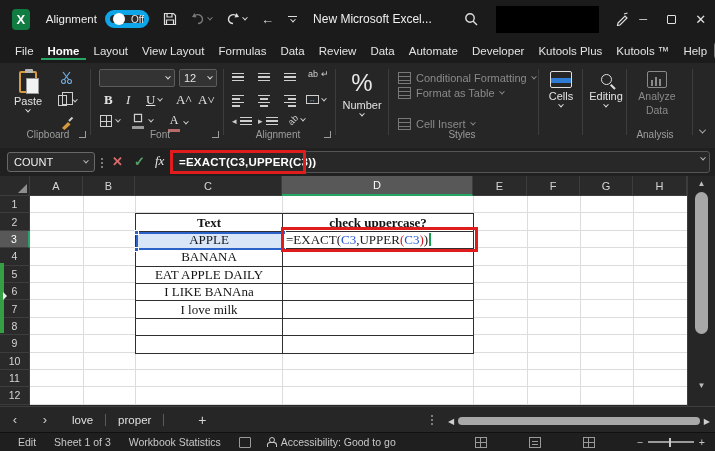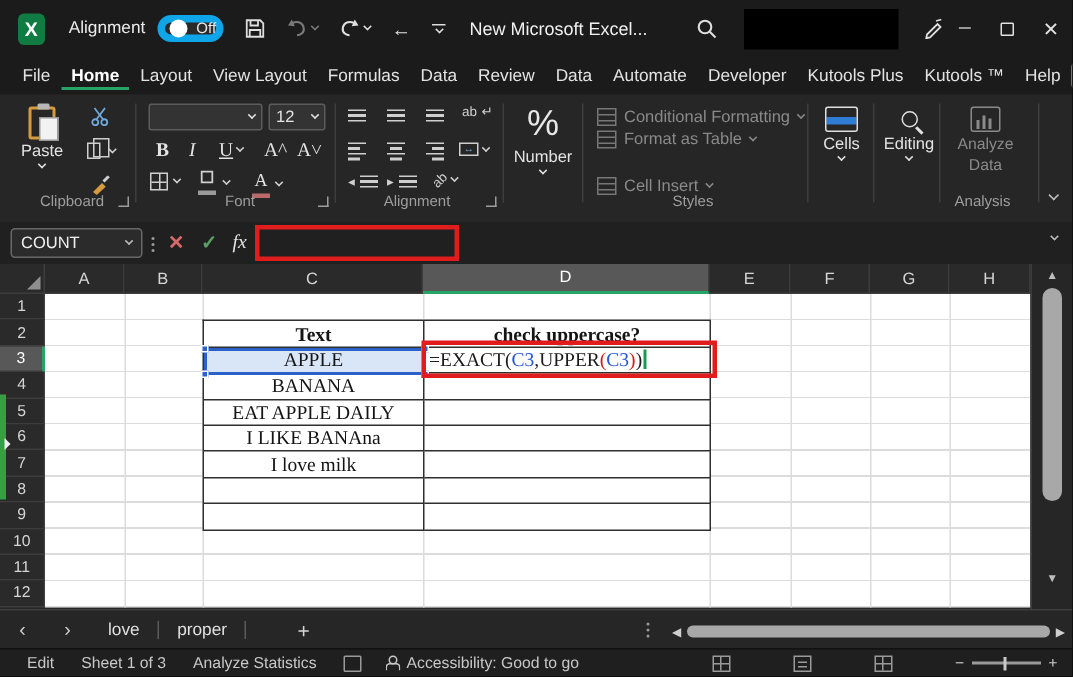--- a/index.html
+++ b/index.html
@@ -427,20 +427,23 @@
       <span class="chev sm" style="color:#bdbdbd"></span>
     </div>
     <span class="vdots" style="position:absolute; left:101px; top:8px">
         <i></i>
         <i></i>
         <i></i>
       </span>
     <span class="fb-x">✕</span>
     <span class="fb-ok">✓</span>
     <span class="fb-fx">fx</span>
+    <div class="fb-field">
+      <span class="fb-formula">=EXACT(C3,UPPER(C3))</span>
+    </div>
     <div class="fb-redbox"></div>
     <span class="fb-chev chev sm"></span>
   </div>
 
   <div class="gridwrap">
     <div class="colhdrs">
       <div class="corner"></div>
       <div class="ch" style="width:53px">A</div>
       <div class="ch" style="width:52px">B</div>
       <div class="ch" style="width:147px">C</div>
@@ -534,21 +537,21 @@
     <div class="hscroll">
       <span class="harrow">◀</span>
       <span class="hthumb"></span>
       <span class="harrow">▶</span>
     </div>
   </div>
 
   <div class="statusbar">
     <span class="st-item">Edit</span>
     <span class="st-item">Sheet 1 of 3</span>
-    <span class="st-item">Analyze Statistics</span>
+    <span class="st-item">Workbook Statistics</span>
     <span class="st-ico"></span>
     <span class="acc-person"></span>
     <span class="st-item" style="margin-left:6px">Accessibility: Good to go</span>
     <span class="spacer"></span>
     <span class="view-ico"></span>
     <span class="view-ico pl"></span>
     <span class="view-ico"></span>
     <span class="zoomctl">
       <span>−</span>
       <span class="ztrack">

